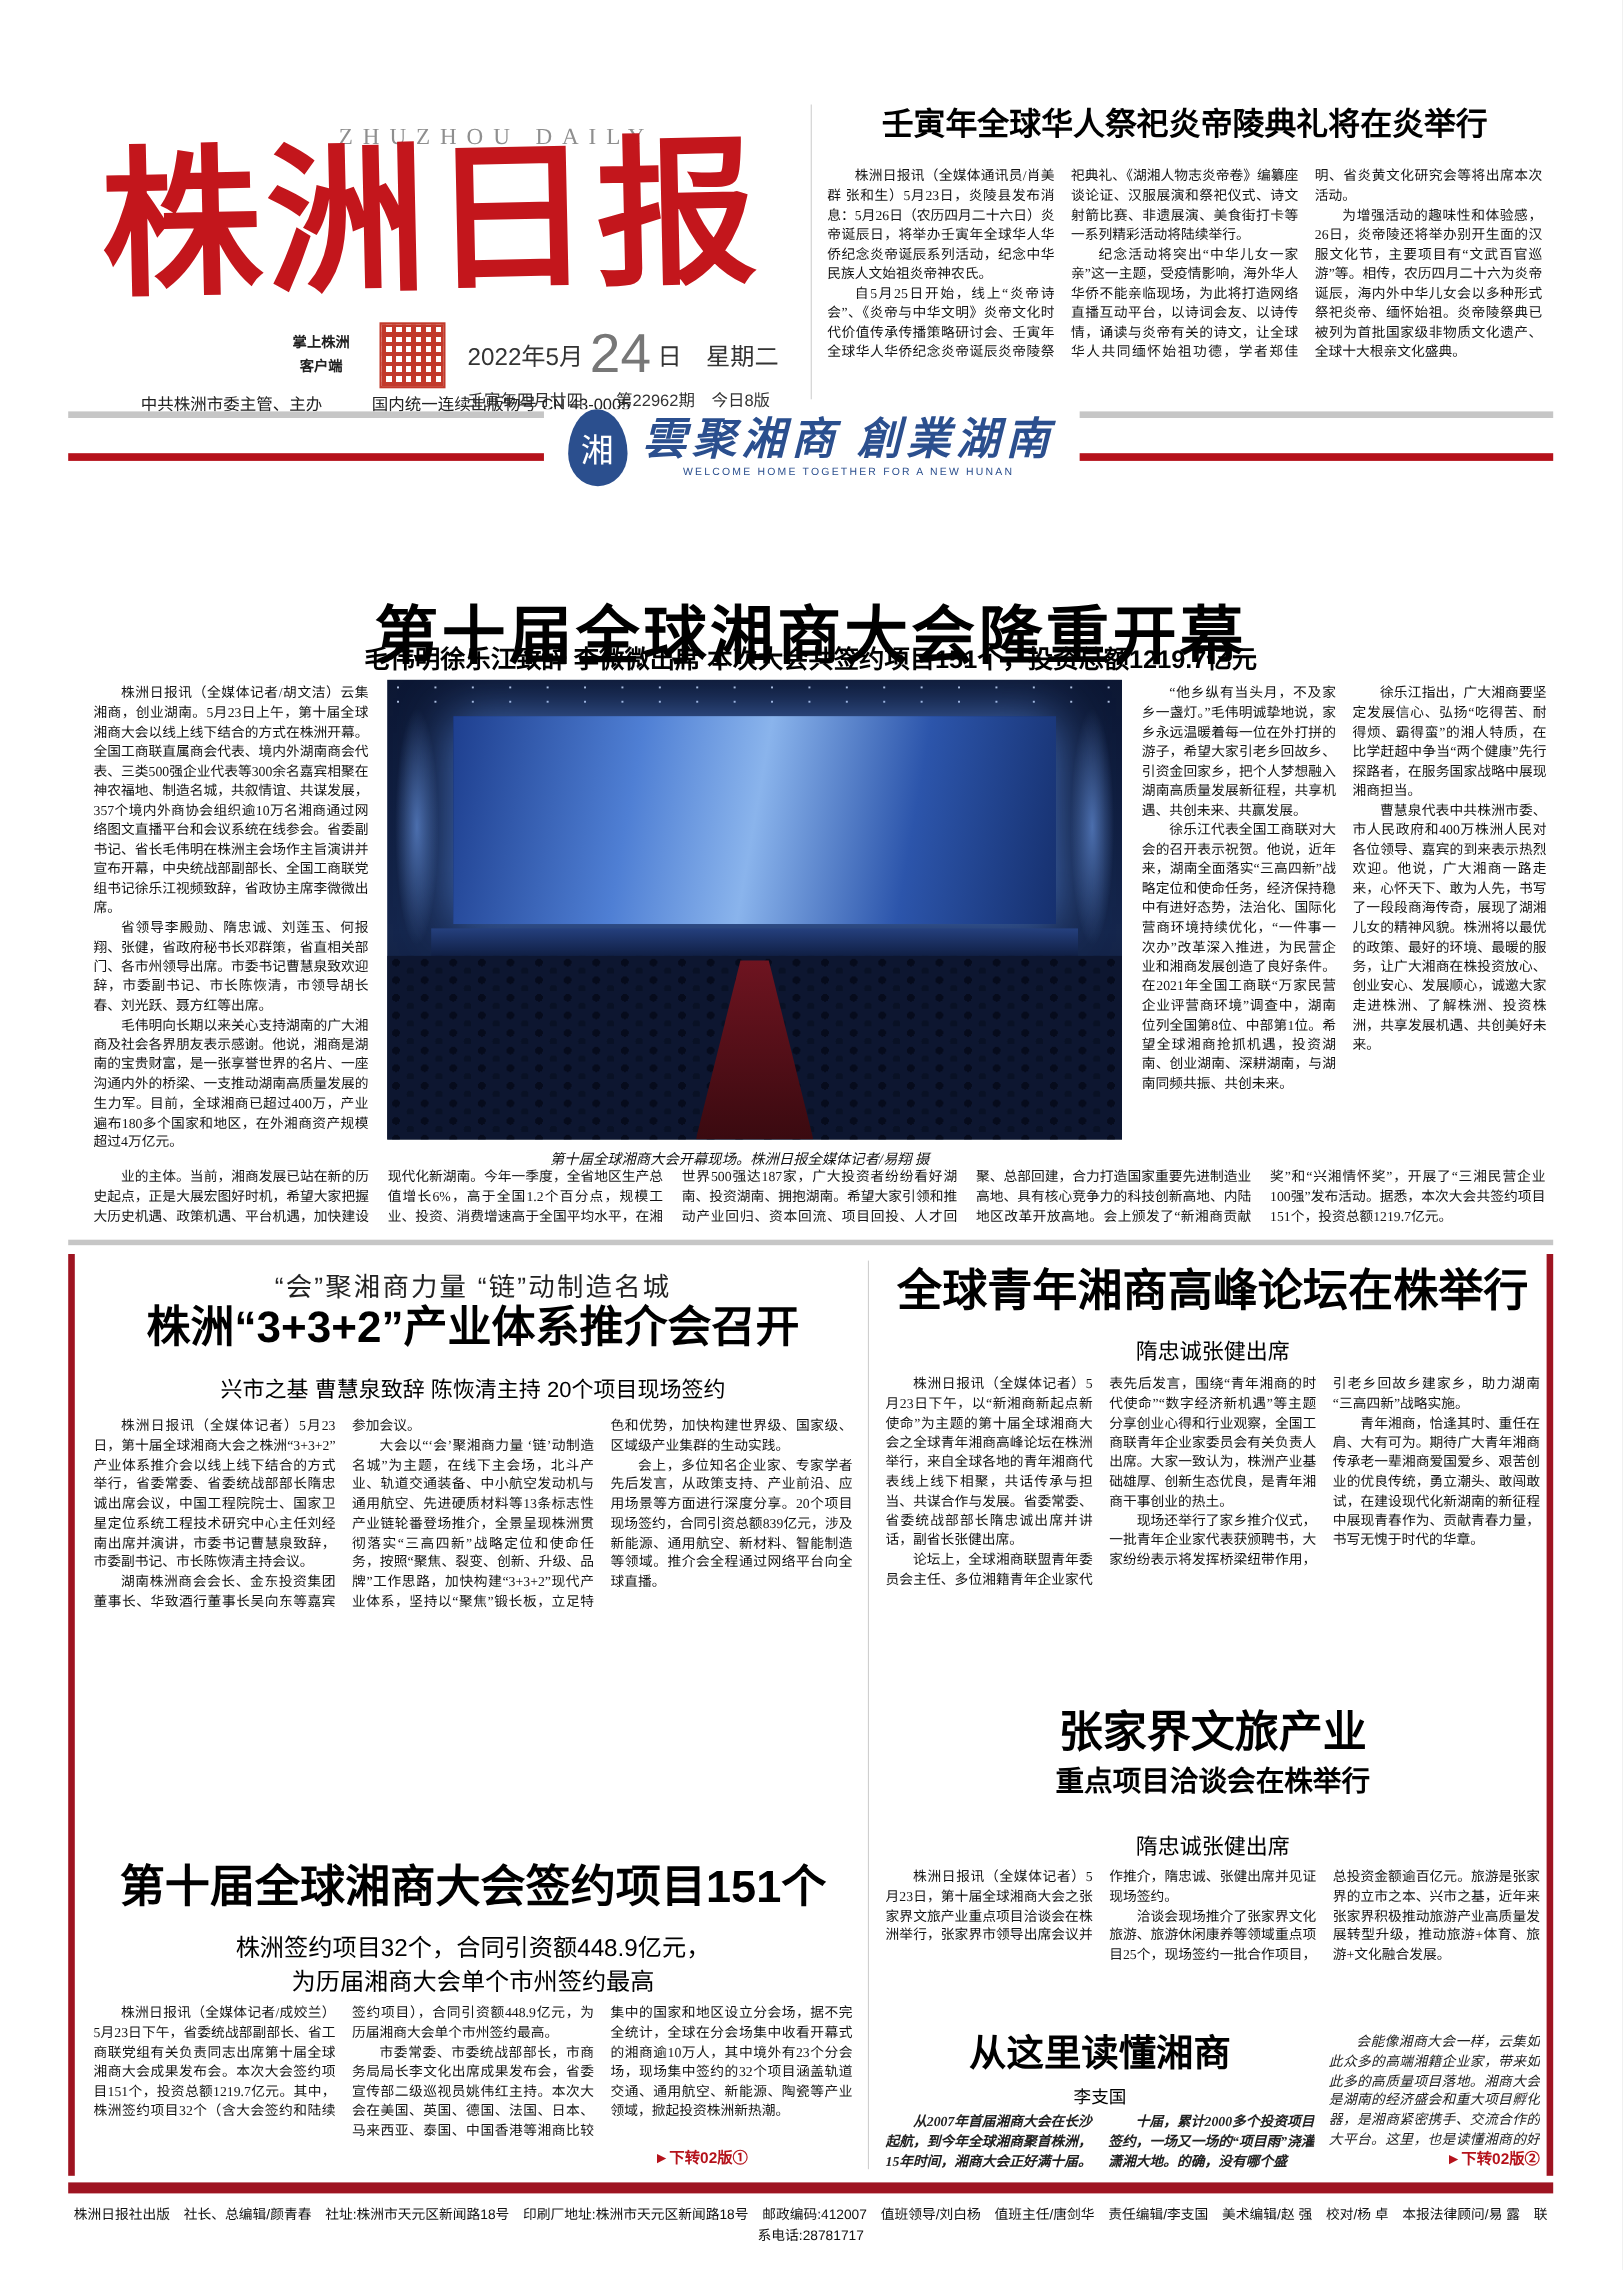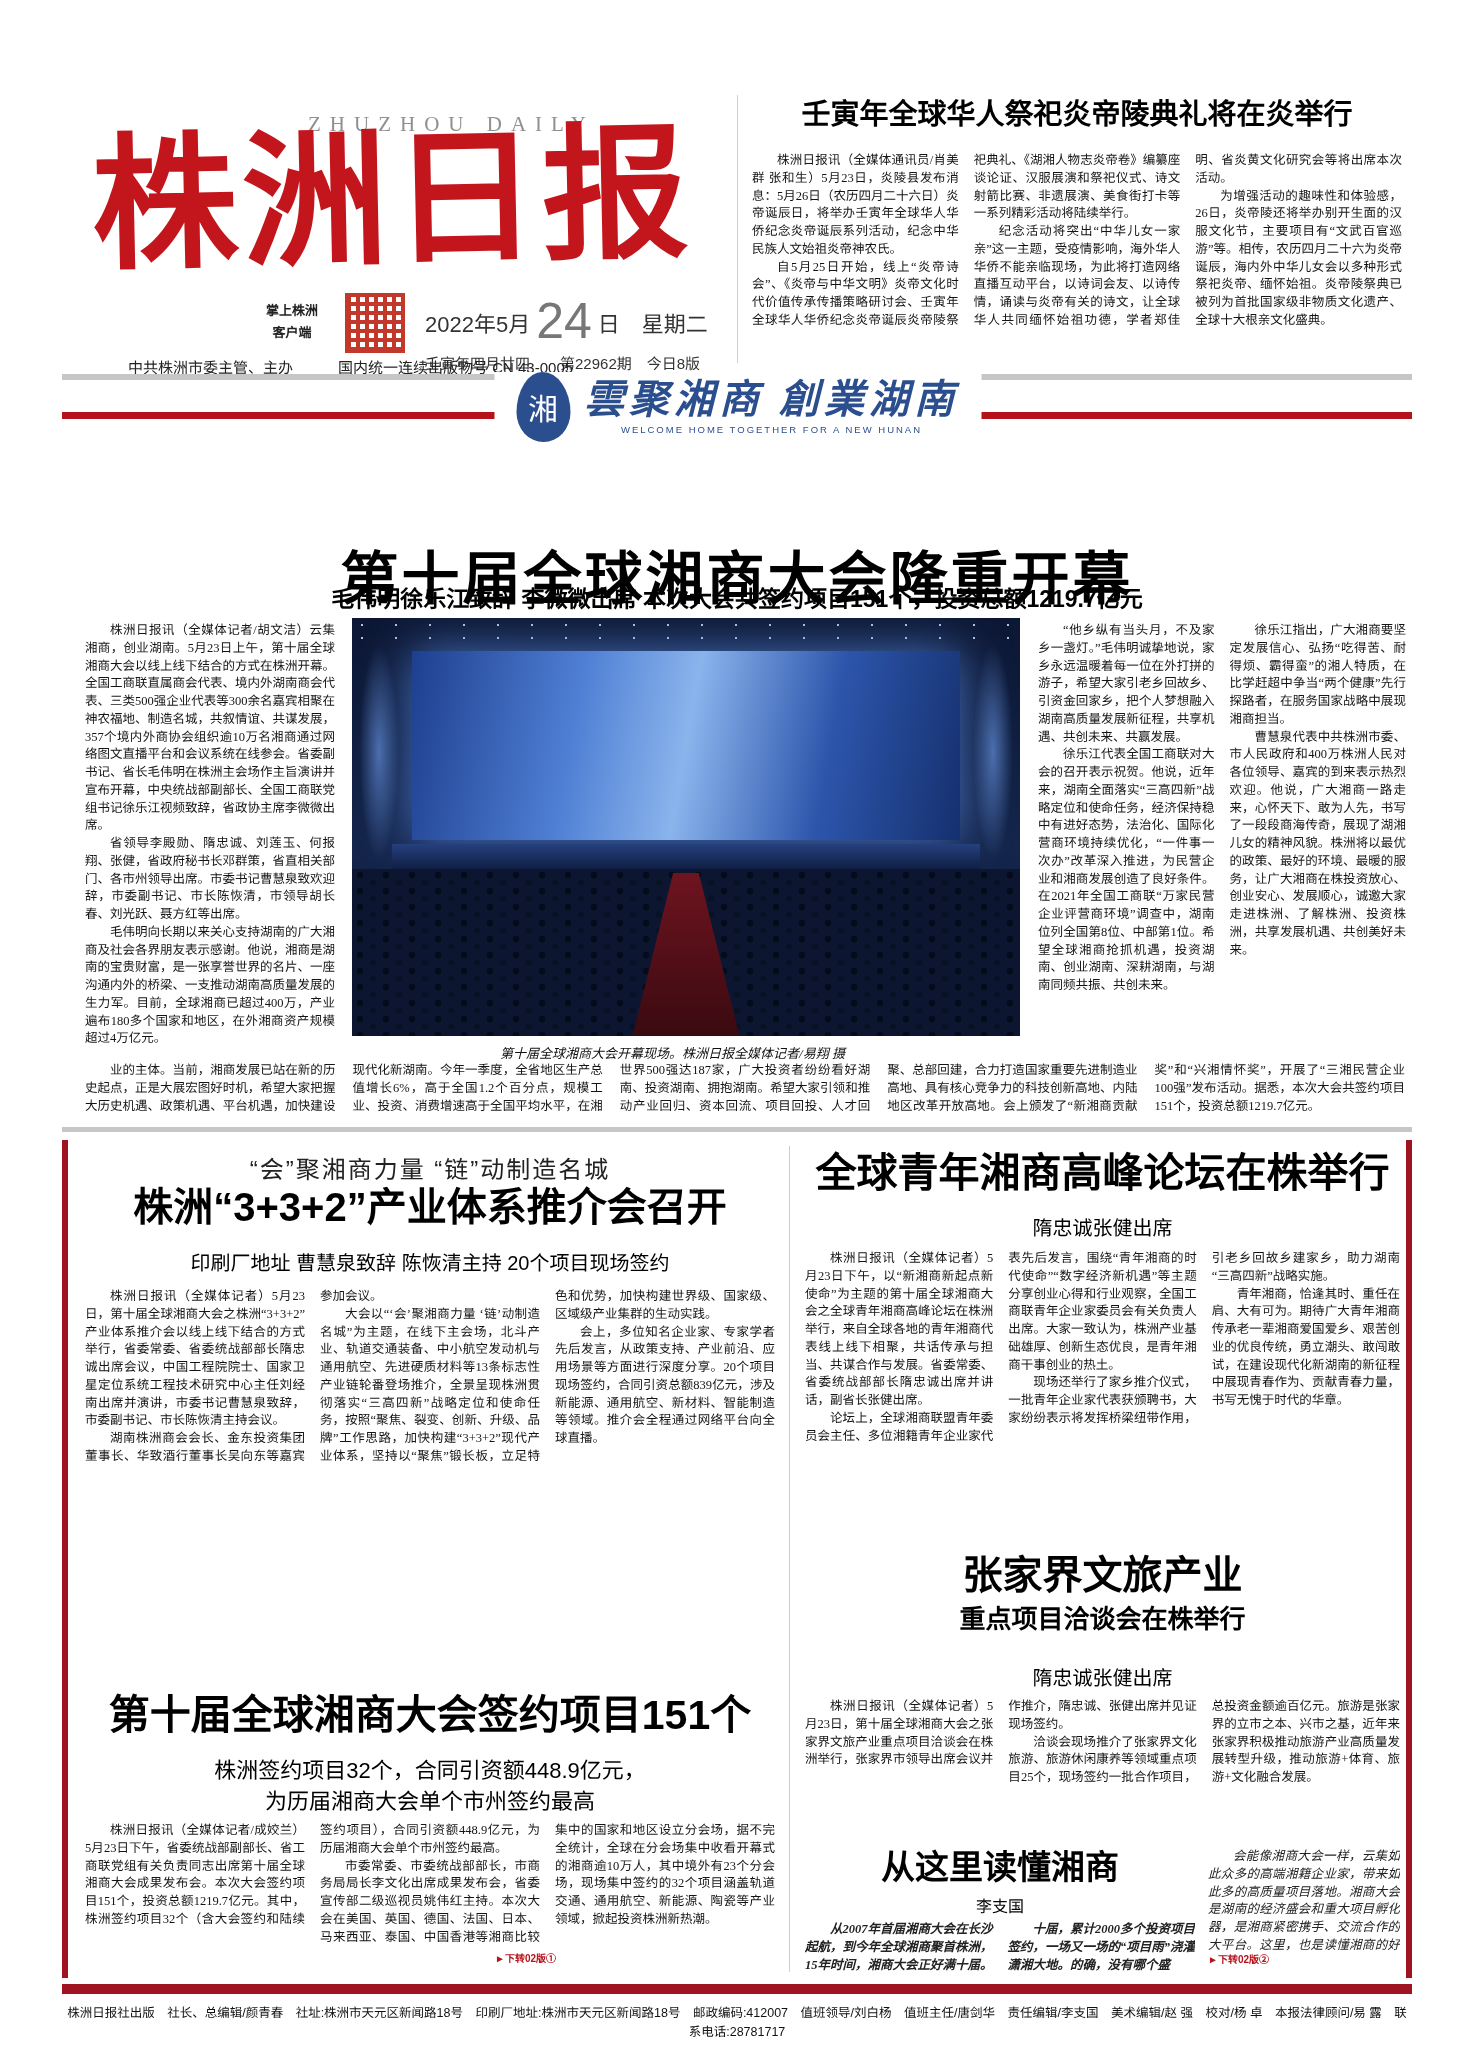--- a/index.html
+++ b/index.html
@@ -28,21 +28,21 @@
   .hl{font-family:"Liberation Sans","DejaVu Sans",sans-serif;font-weight:900;color:#000;text-align:center;line-height:1.15;}
   .kicker{font-family:"Liberation Sans",sans-serif;color:#222;text-align:center;}
   .subhead{font-family:"Liberation Sans",sans-serif;color:#000;text-align:center;}
   .body-text{font-size:12.5px;line-height:1.42;text-align:justify;color:#141414;overflow:hidden;}
   .body-text p{margin:0;text-indent:2em;}
   .cols2{column-count:2;column-gap:15px;}
   .cols3{column-count:3;column-gap:15px;}
   .cols5{column-count:5;column-gap:17px;}
   .italic-text{font-style:italic;color:#222;}
   .italic-text p{margin:0;text-indent:2em;}
-  .marker{font-family:"Liberation Sans",sans-serif;font-size:10px;font-weight:700;color:#b5121b;}
+  .marker{font-family:"Liberation Sans",sans-serif;font-size:14px;font-weight:700;color:#b5121b;text-align:right;}
 
   
   .logo-wrap{display:flex;align-items:center;gap:14px;background:#fff;padding:0 22px;}
   .seal{width:54px;height:70px;background:#2b4f8e;border-radius:48% 52% 50% 50%/58% 58% 42% 42%;
         color:#fff;display:flex;align-items:center;justify-content:center;font-size:30px;font-family:"Liberation Serif",serif;}
   .slogan{font-family:"Liberation Serif",serif;font-size:40px;font-weight:700;font-style:italic;
           color:#2b4f8e;letter-spacing:5px;white-space:nowrap;line-height:1;}
   .slogan-en{font-family:"Liberation Sans",sans-serif;font-size:9.5px;letter-spacing:2px;color:#2b4f8e;
              text-align:center;margin-top:4px;}
 
@@ -144,21 +144,21 @@
     </div>
 
   <div class="abs hrule-grey" style="left:62px;top:1127px;width:1350px;height:5px;"></div>
 
   <div class="abs bar-maroon" style="left:62px;top:1140px;width:6px;height:838px;"></div>
   <div class="abs bar-maroon" style="left:1406px;top:1140px;width:6px;height:838px;"></div>
   <div class="abs vrule" style="left:789px;top:1146px;height:826px;"></div>
 
   <div class="abs kicker" style="left:85px;top:1150px;width:690px;font-size:24px;letter-spacing:2px;">“会”聚湘商力量  “链”动制造名城</div>
   <div class="abs hl" style="left:85px;top:1184px;width:690px;font-size:40px;">株洲“3+3+2”产业体系推介会召开</div>
-  <div class="abs subhead" style="left:85px;top:1247px;width:690px;font-size:20px;">印刷厂地址  曹慧泉致辞  陈恢清主持  20个项目现场签约</div>
+  <div class="abs subhead" style="left:85px;top:1247px;width:690px;font-size:20px;">兴市之基  曹慧泉致辞  陈恢清主持  20个项目现场签约</div>
   <div class="abs body-text cols3" style="left:85px;top:1288px;width:690px;height:372px;">
       <p>株洲日报讯（全媒体记者）5月23日，第十届全球湘商大会之株洲“3+3+2”产业体系推介会以线上线下结合的方式举行，省委常委、省委统战部部长隋忠诚出席会议，中国工程院院士、国家卫星定位系统工程技术研究中心主任刘经南出席并演讲，市委书记曹慧泉致辞，市委副书记、市长陈恢清主持会议。</p>
       <p>湖南株洲商会会长、金东投资集团董事长、华致酒行董事长吴向东等嘉宾参加会议。</p>
       <p>大会以“‘会’聚湘商力量 ‘链’动制造名城”为主题，在线下主会场，北斗产业、轨道交通装备、中小航空发动机与通用航空、先进硬质材料等13条标志性产业链轮番登场推介，全景呈现株洲贯彻落实“三高四新”战略定位和使命任务，按照“聚焦、裂变、创新、升级、品牌”工作思路，加快构建“3+3+2”现代产业体系，坚持以“聚焦”锻长板，立足特色和优势，加快构建世界级、国家级、区域级产业集群的生动实践。</p>
       <p>会上，多位知名企业家、专家学者先后发言，从政策支持、产业前沿、应用场景等方面进行深度分享。20个项目现场签约，合同引资总额839亿元，涉及新能源、通用航空、新材料、智能制造等领域。推介会全程通过网络平台向全球直播。</p>
     </div>
 
   <div class="abs hl" style="left:85px;top:1692px;width:690px;font-size:41px;">第十届全球湘商大会签约项目151个</div>
   <div class="abs subhead" style="left:85px;top:1752px;width:690px;font-size:22px;">株洲签约项目32个，合同引资额448.9亿元，</div>
   <div class="abs subhead" style="left:85px;top:1783px;width:690px;font-size:22px;">为历届湘商大会单个市州签约最高</div>

